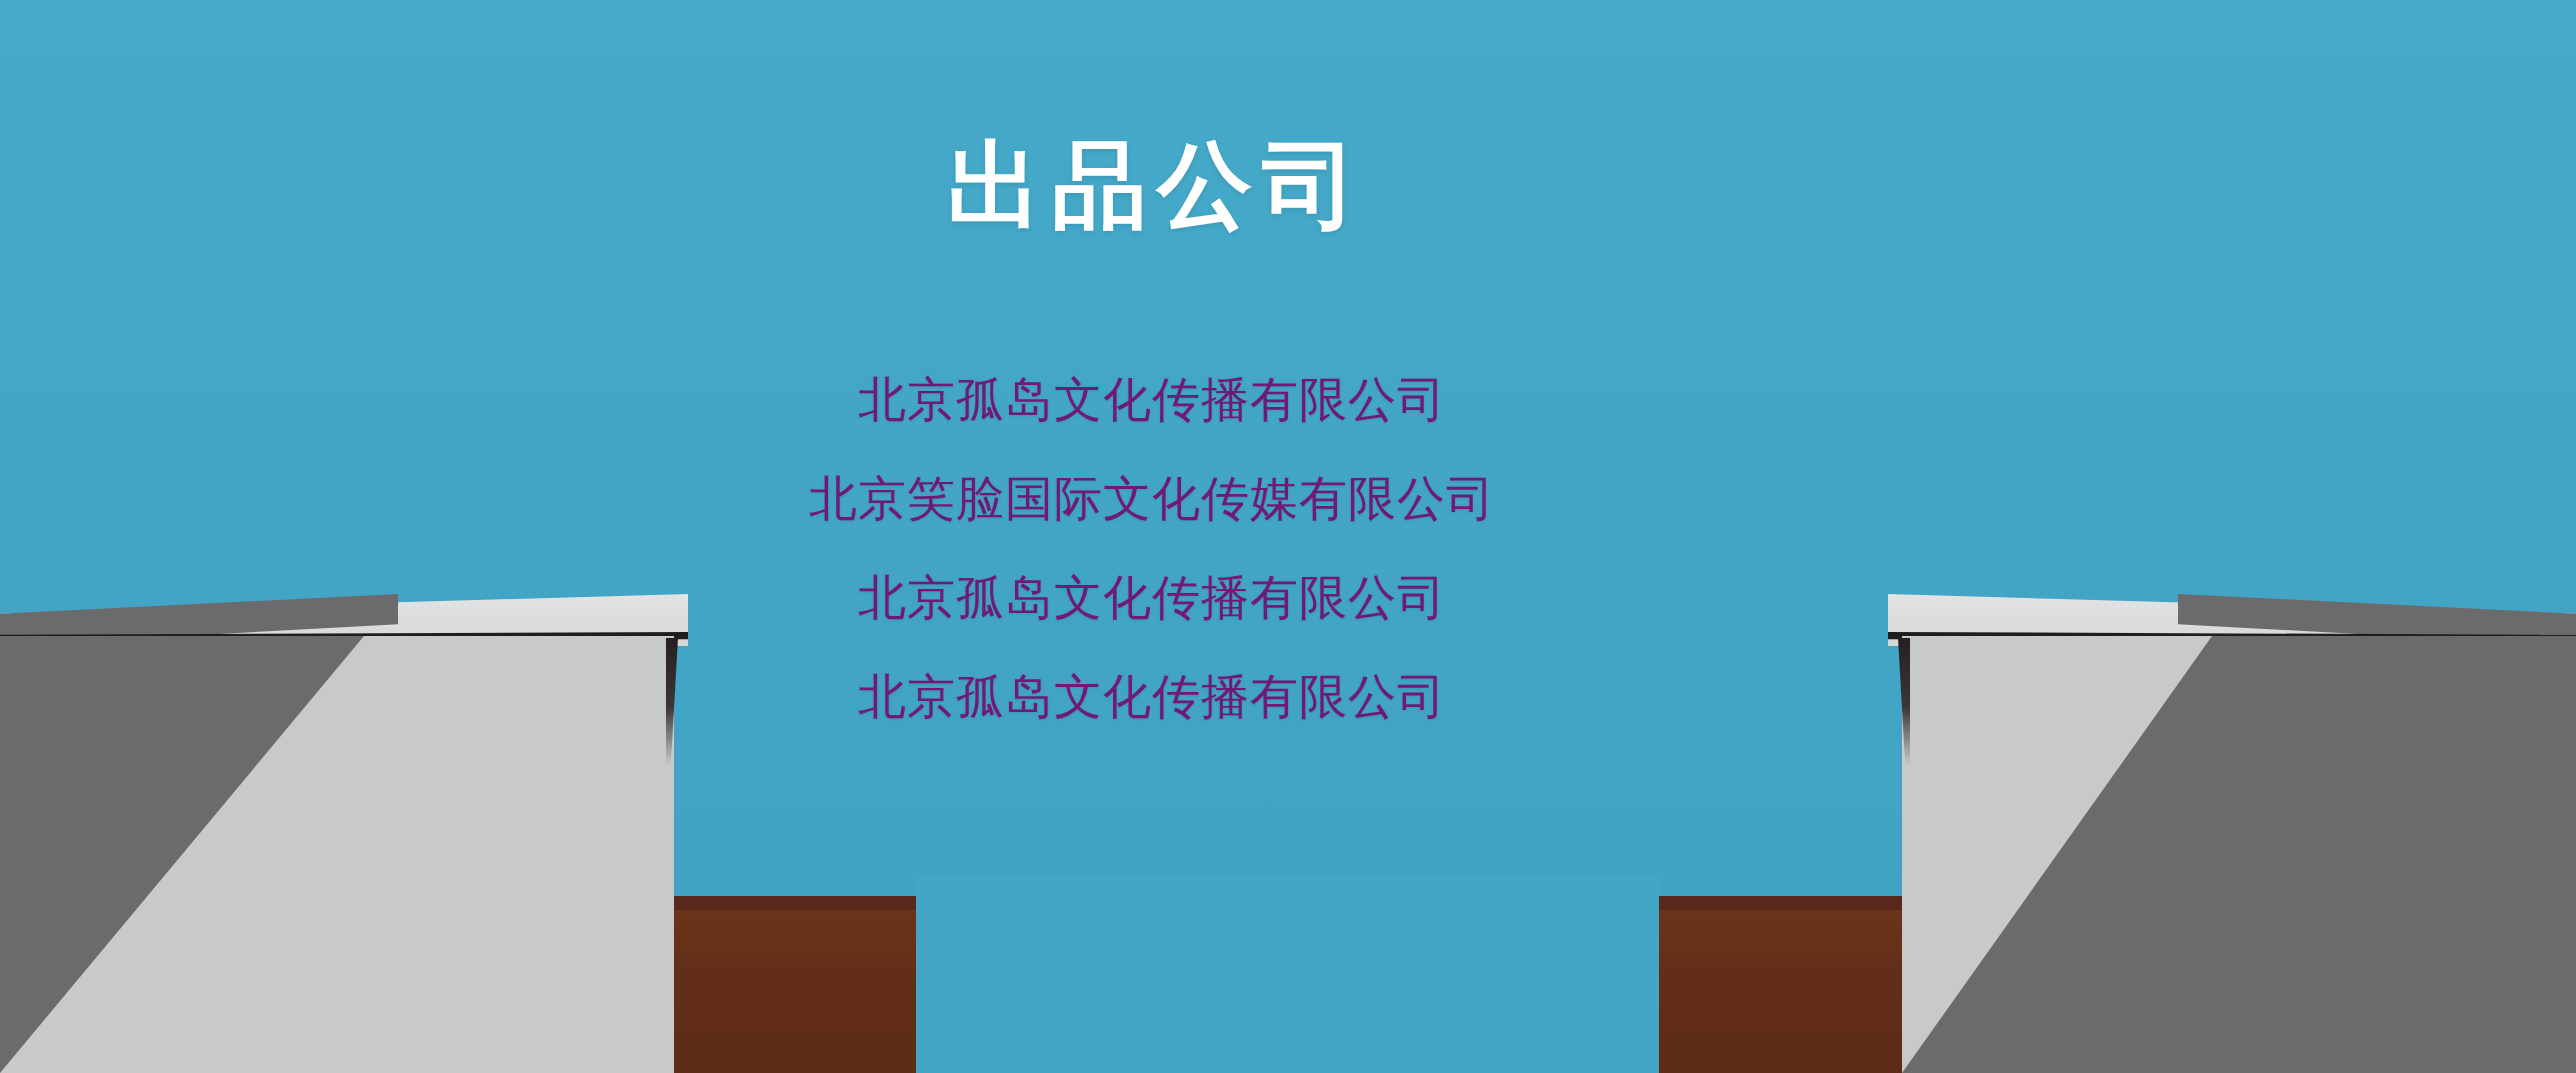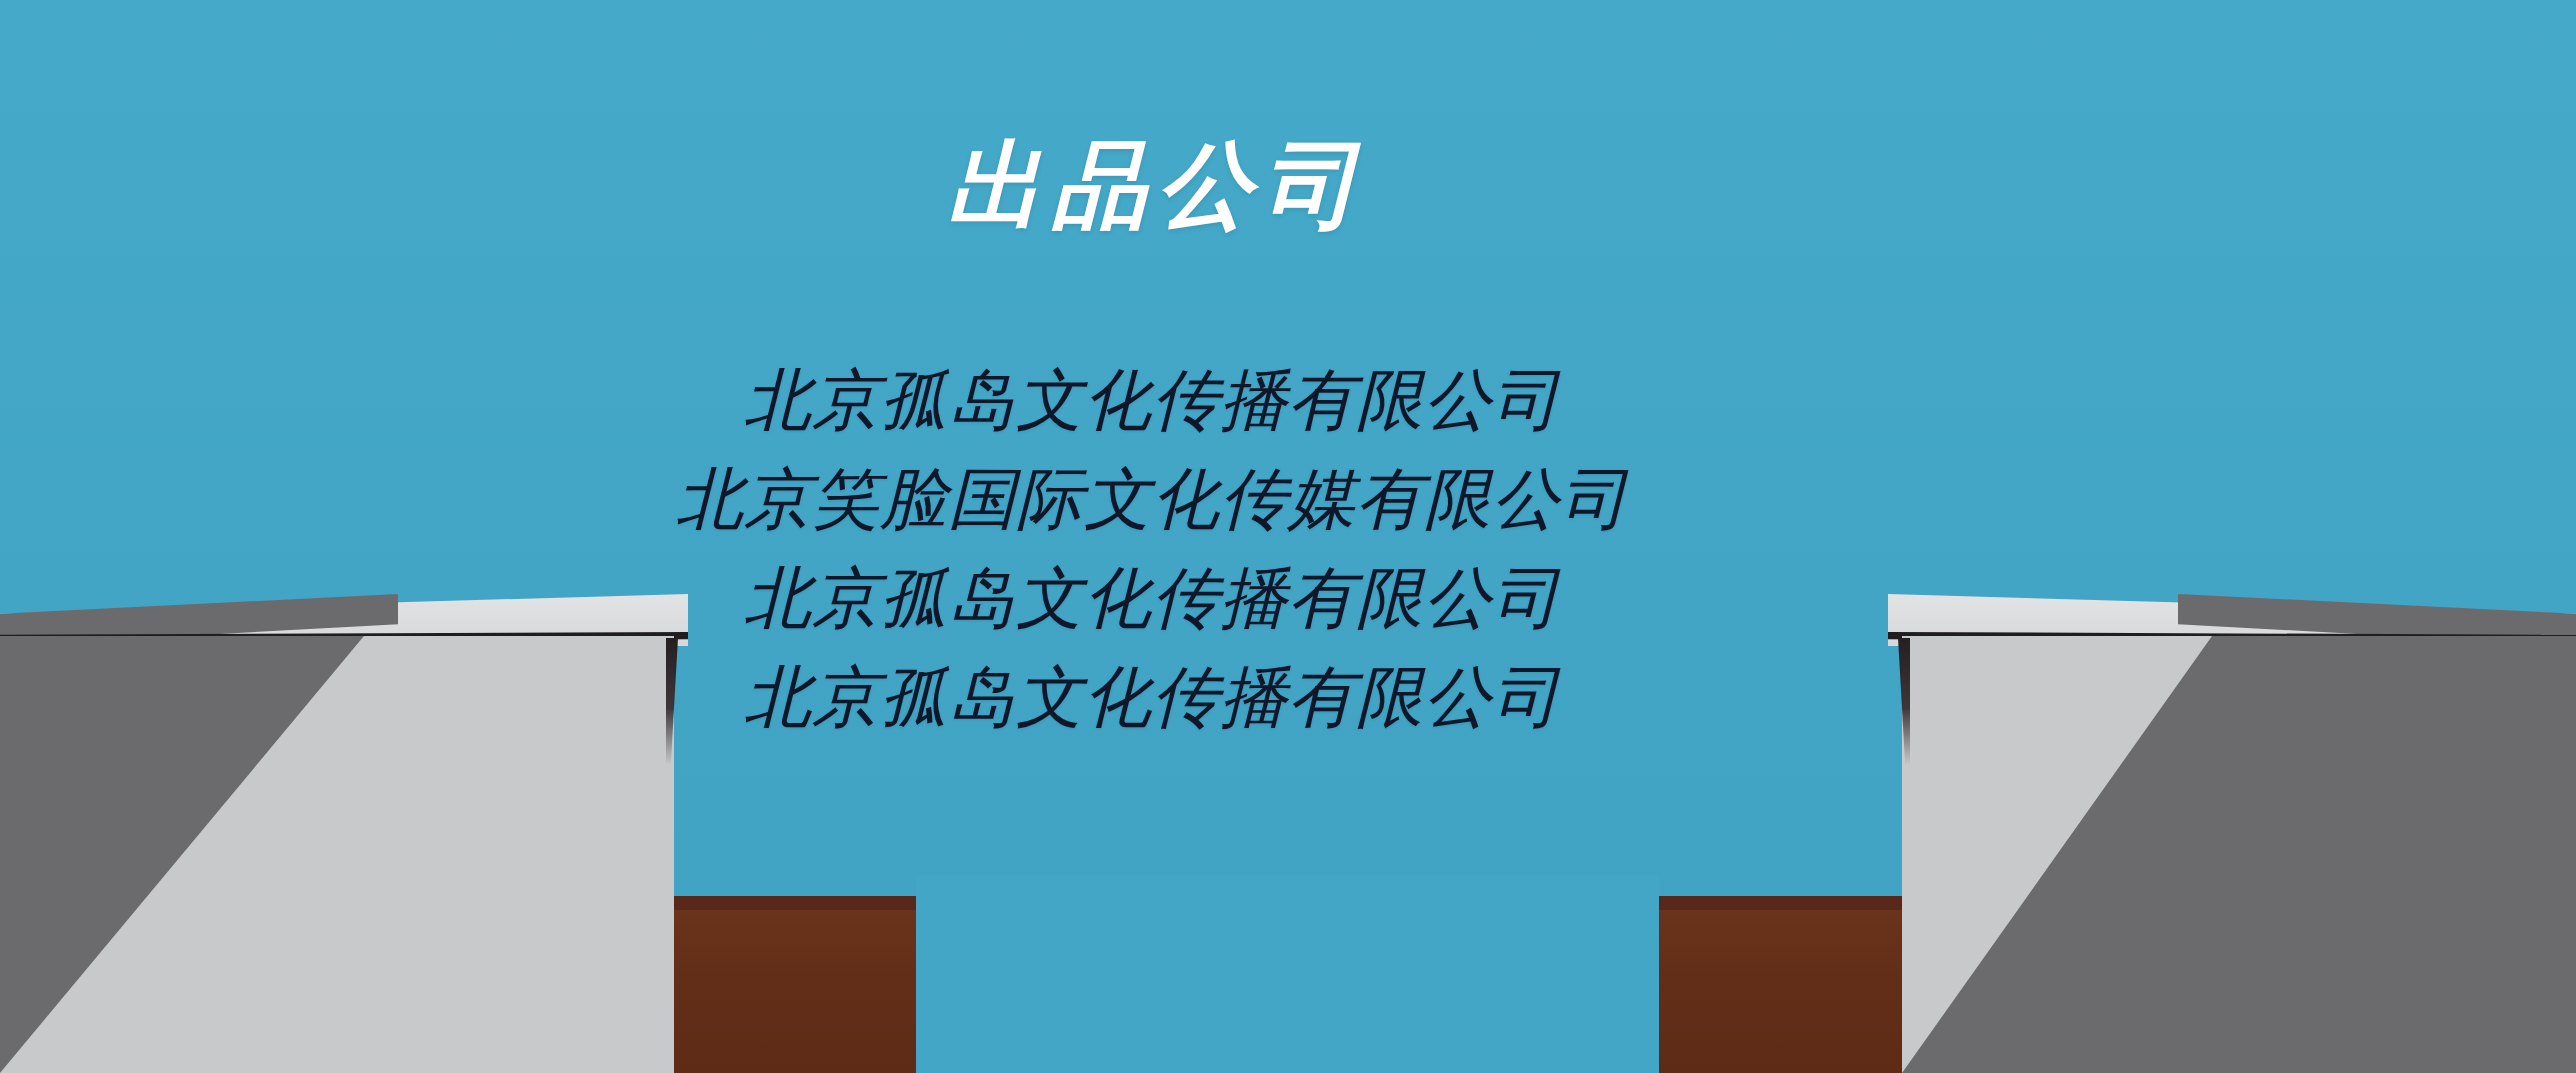--- a/index.html
+++ b/index.html
@@ -163,21 +163,20 @@
 
   
   .credits {
     position: absolute;
     left: 0; top: 0;
     width: 2304px;
     height: 1073px;
     text-align: center;
     color: #ffffff;
     user-select: none;
-    font-style: italic;
   }
   .credits-title {
     position: absolute;
     left: 0; right: 0;
     top: 139px;
     font-family: "Liberation Serif", "DejaVu Serif", serif;
     font-weight: bold;
     font-size: 95px;
     line-height: 1.0;
     letter-spacing: 10px;
@@ -186,24 +185,24 @@
     text-shadow: 0 2px 5px rgba(0,0,0,0.10);
   }
   .credits-list {
     position: absolute;
     left: 0; right: 0;
     top: 350px;
   }
   .credits-line {
     font-family: "Liberation Sans", "DejaVu Sans", sans-serif;
     font-weight: 400;
-    font-size: 67px;
+    font-size: 48px;
     line-height: 99px;
     letter-spacing: 1px;
-    color: #0f172a;
+    color: #701a75;
     white-space: nowrap;
     text-shadow: 0 1px 3px rgba(0,0,0,0.10);
   }
 </style>
 </head>
 <body>
 
 <div id="stage">
 
   <div class="sky"></div>

